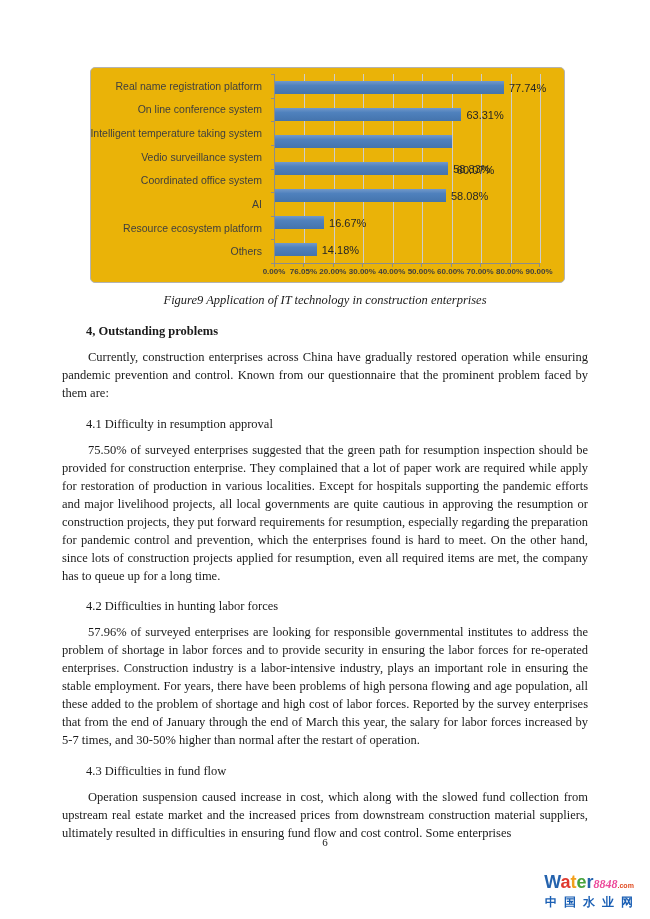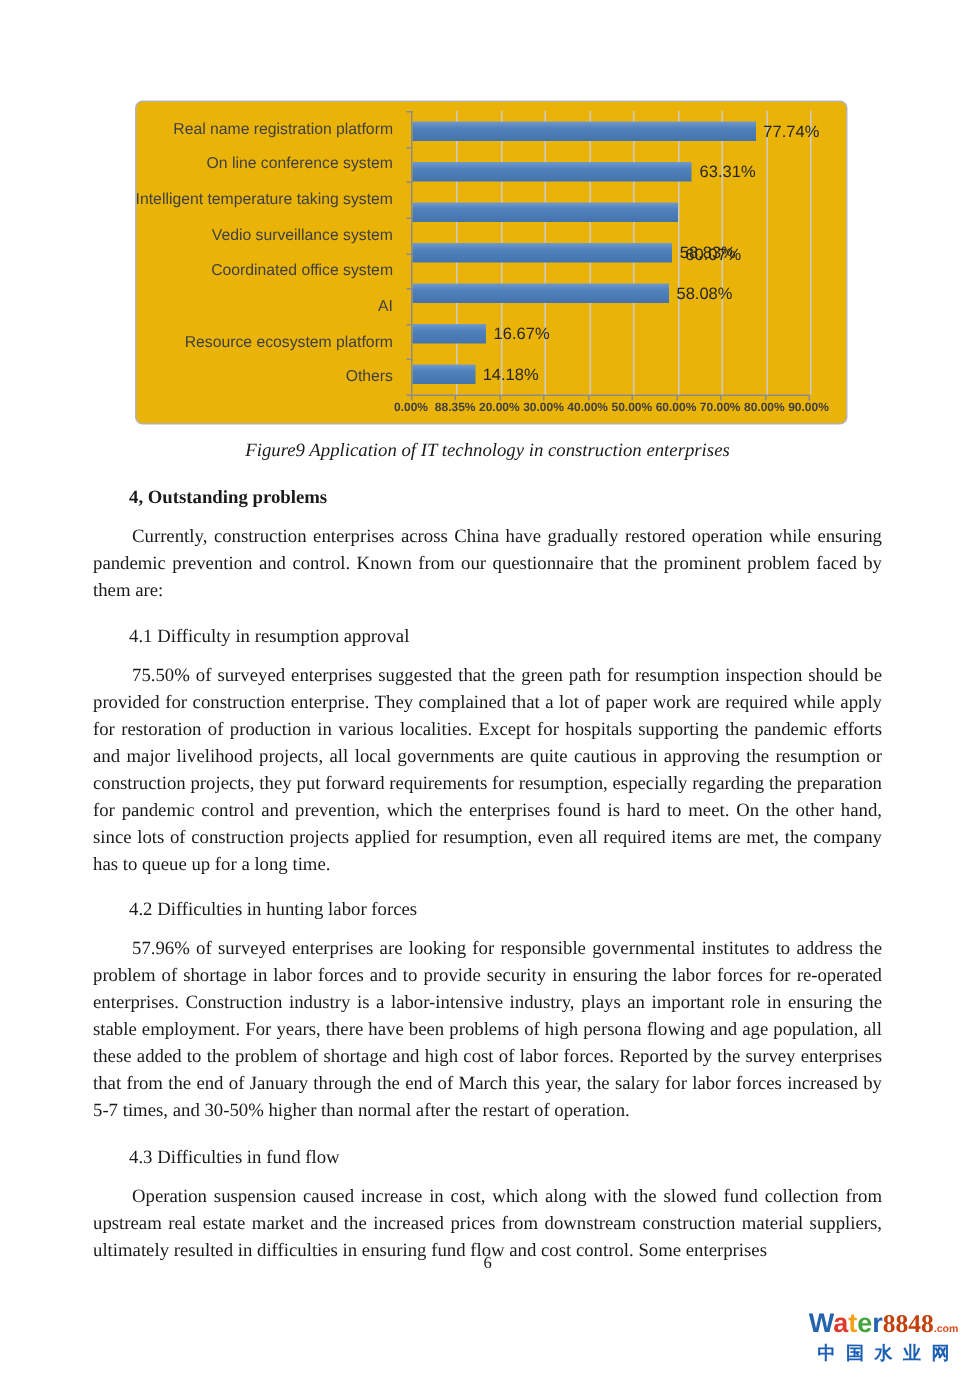--- a/index.html
+++ b/index.html
@@ -73,21 +73,21 @@
   }
 
   
   .logo { position: absolute; right: 10px; bottom: 8px; text-align: center; }
   .logo-top {
     font-family: "Liberation Sans", sans-serif;
     font-weight: 700; font-size: 18px; line-height: 1; white-space: nowrap;
   }
   .logo-num {
     font-family: "Liberation Serif", serif;
-    font-weight: 700; font-size: 17px; color: #c2410c;
+    font-style: italic; font-weight: 700; font-size: 12px; color: #ec4899;
   }
   .logo-tld { font-size: 7px; color: #e04a1f; font-weight: 700; }
   .logo-cn {
     font-family: "Liberation Sans", sans-serif;
     color: #1a5fb4; font-weight: 700; font-size: 12px;
     letter-spacing: 7px; padding-left: 7px; margin-top: 3px; white-space: nowrap;
   }
 </style>
 </head>
 <body>
@@ -152,21 +152,21 @@
         <div class="plot-row">
           <div class="bar" style="width: 15.7556%;"></div>
           <span class="bar-value" style="left: calc(15.7556% + 5px);">14.18%</span>
         </div>
       </div>
   </div>
   <div class="x-axis">
       <div class="x-tick" style="left: 0%;"></div>
       <span class="x-tick-label" style="left: 0%;">0.00%</span>
       <div class="x-tick" style="left: 11.1111%;"></div>
-      <span class="x-tick-label" style="left: 11.1111%;">88.35%</span>
+      <span class="x-tick-label" style="left: 11.1111%;">76.05%</span>
       <div class="x-tick" style="left: 22.2222%;"></div>
       <span class="x-tick-label" style="left: 22.2222%;">20.00%</span>
       <div class="x-tick" style="left: 33.3333%;"></div>
       <span class="x-tick-label" style="left: 33.3333%;">30.00%</span>
       <div class="x-tick" style="left: 44.4444%;"></div>
       <span class="x-tick-label" style="left: 44.4444%;">40.00%</span>
       <div class="x-tick" style="left: 55.5556%;"></div>
       <span class="x-tick-label" style="left: 55.5556%;">50.00%</span>
       <div class="x-tick" style="left: 66.6667%;"></div>
       <span class="x-tick-label" style="left: 66.6667%;">60.00%</span>

